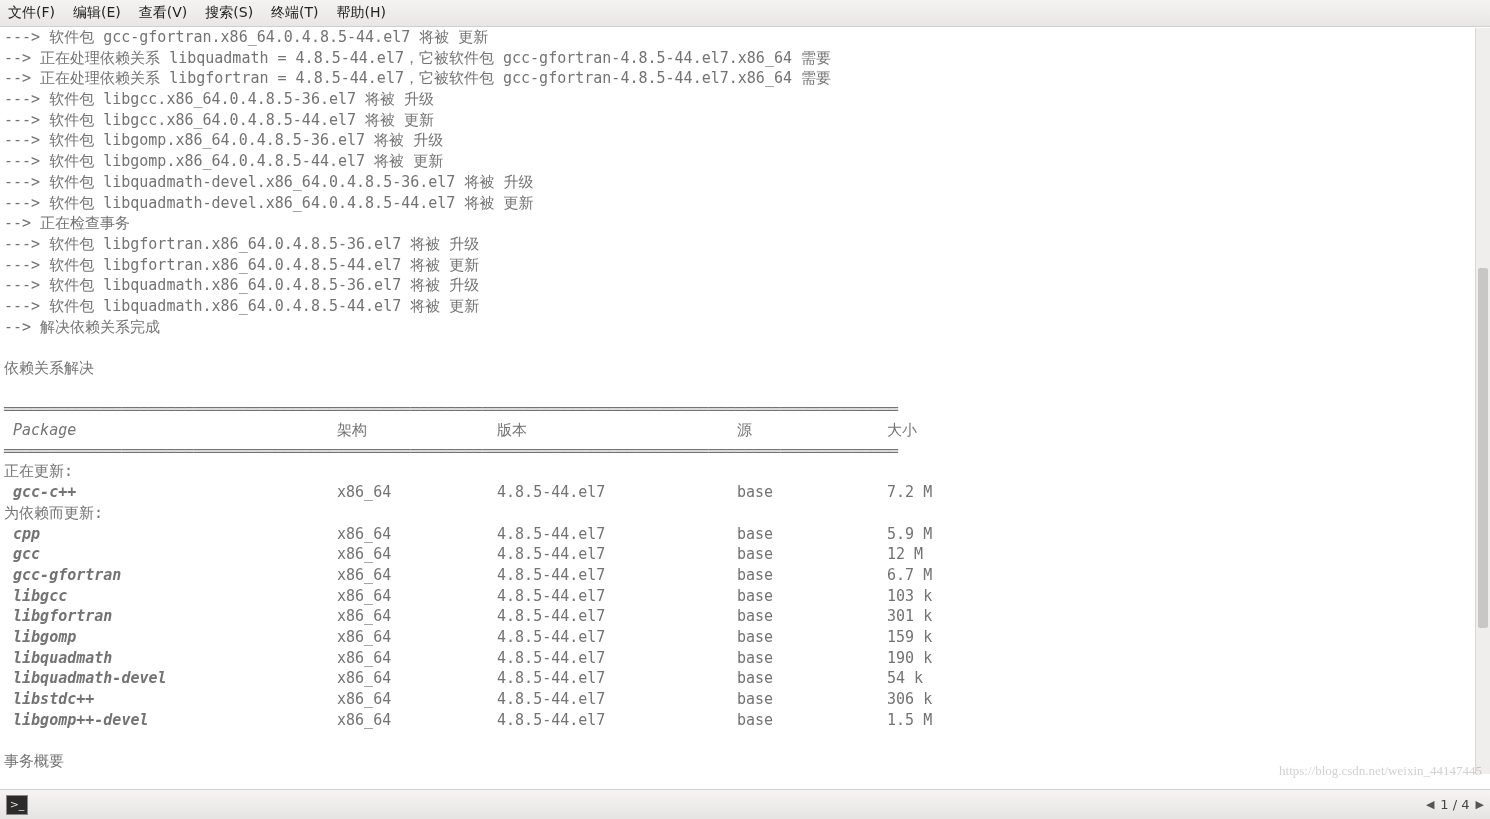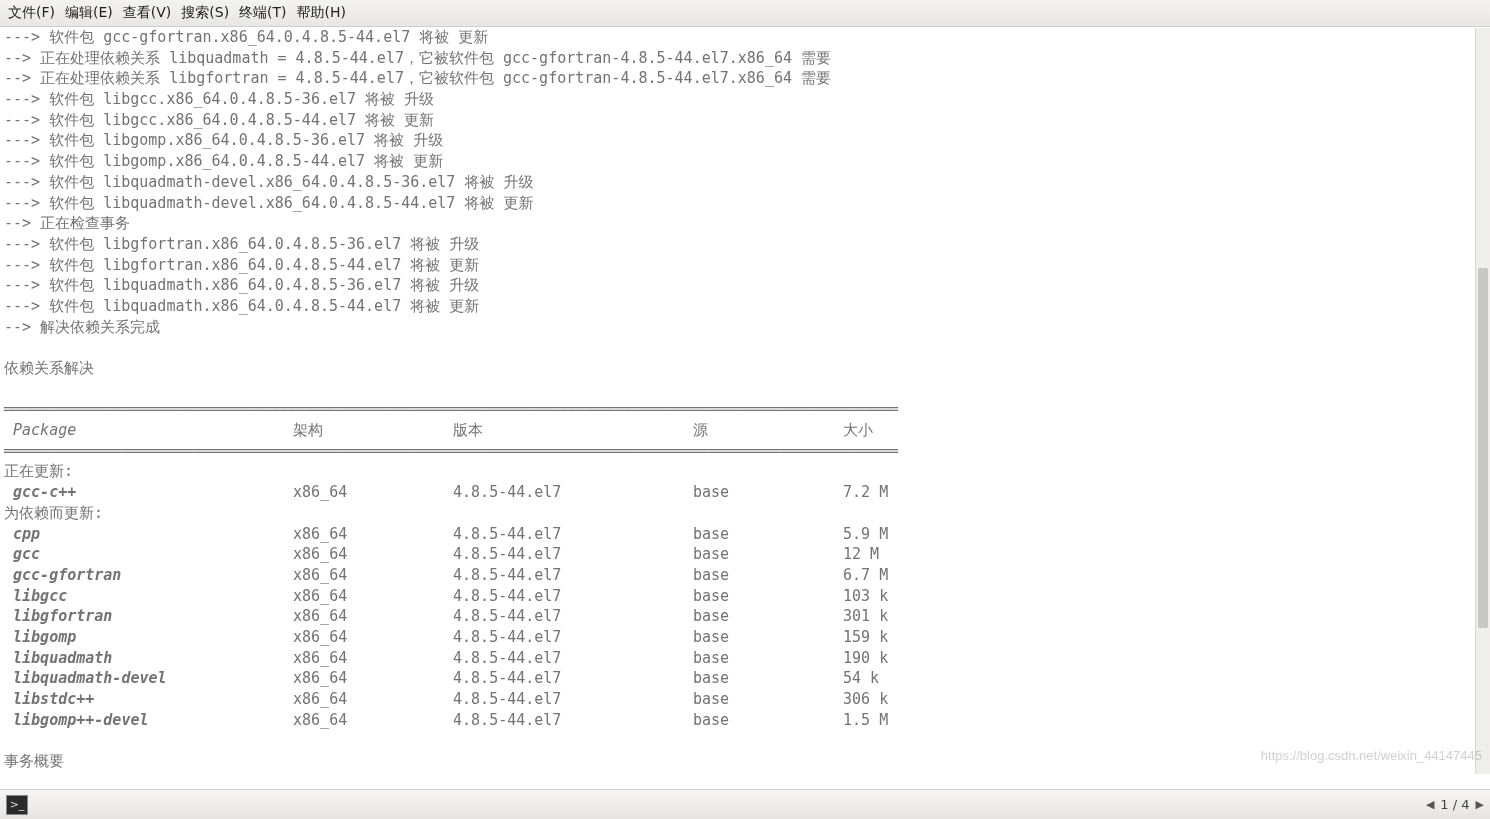--- a/index.html
+++ b/index.html
@@ -10,21 +10,21 @@
     width: 1490px;
     height: 819px;
     overflow: hidden;
     position: relative;
   }
   .menubar {
     background: linear-gradient(#f4f3f2, #e8e7e5);
     border-bottom: 1px solid #cfcfcf;
     padding: 4px 8px;
     display: flex;
-    gap: 10px;
+    gap: 18px;
     font-family: "DejaVu Sans", sans-serif;
     font-size: 14px;
     color: #222;
   }
   .menubar span { cursor: pointer; }
   .terminal {
     background: #ffffff;
     color: #737373;
     padding: 0 4px 0 4px;
     line-height: 1.38;
@@ -47,23 +47,23 @@
     left: 2px; right: 2px;
     top: 240px;
     height: 360px;
     background: #c9c7c5;
     border-radius: 2px;
   }
   .bold { font-weight: bold; }
   .watermark {
     position: absolute;
     right: 8px;
-    bottom: 56px;
+    bottom: 40px;
     color: rgba(120,120,120,0.35);
-    font-family: Liberation Sans, sans-serif;
+    font-family: Liberation Serif, serif;
     font-size: 13px;
     pointer-events: none;
   }
   .taskbar {
     position: absolute;
     left: 0; right: 0; bottom: 0;
     height: 30px;
     background: linear-gradient(#f6f5f3, #e5e4e2);
     border-top: 1px solid #cfcfcf;
     display: flex;
@@ -90,21 +90,21 @@
   }
   .pager {
     margin-left: auto;
     display: flex;
     align-items: center;
     gap: 6px;
     color: #444;
   }
   .pager .arrow { font-size: 11px; color: #555; }
   .col-pkg   { display: inline-block; width: 280px; font-style: italic; }
-  .col-arch  { display: inline-block; width: 160px; }
+  .col-arch  { display: inline-block; width: 160px; margin-left: 44px; }
   .col-ver   { display: inline-block; width: 240px; }
   .col-repo  { display: inline-block; width: 150px; }
   .col-size  { display: inline-block; width: 70px; text-align: left; }
 </style>
 </head>
 <body>
 
 <div class="menubar">
   <span>文件(F)</span>
   <span>编辑(E)</span>

